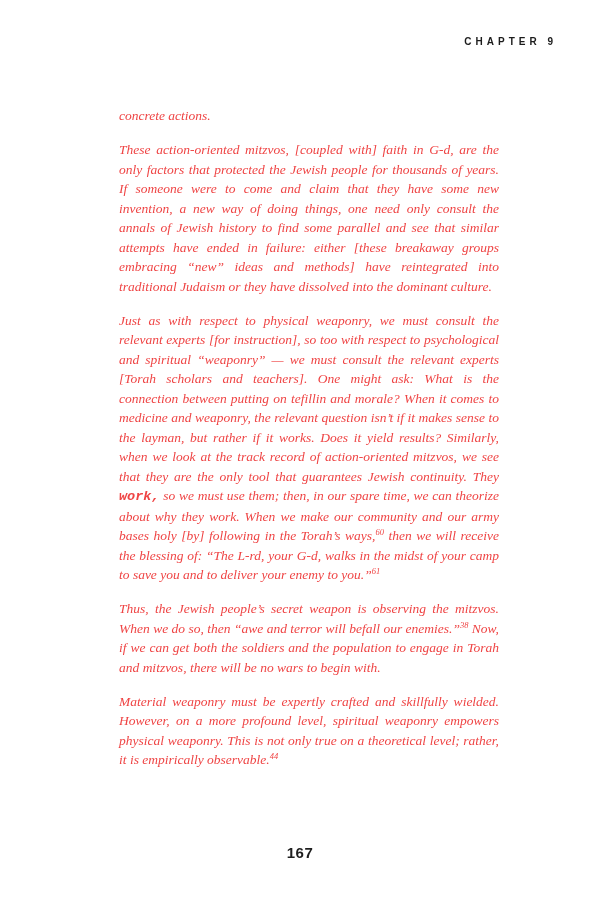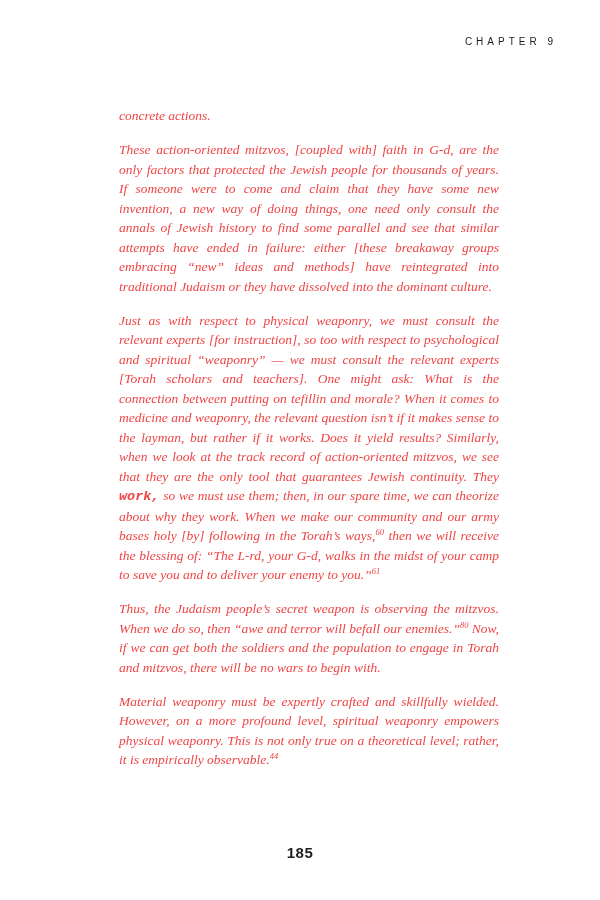--- a/index.html
+++ b/index.html
@@ -12,21 +12,21 @@
     width: 600px;
     height: 900px;
     background: #ffffff;
     overflow: hidden;
   }
   .chapter-header {
     position: absolute;
     top: 36px;
     right: 43px;
     font-family: "Liberation Sans", sans-serif;
-    font-weight: 400;
+    font-weight: 700;
     font-size: 10px;
     letter-spacing: 4px;
     color: #1c1c1c;
     white-space: nowrap;
     margin-left: 8px;
   }
   .text-column {
     position: absolute;
     left: 119px;
     top: 106px;
@@ -70,19 +70,19 @@
 <body>
 
 <div class="page">
 
   <div class="chapter-header">CHAPTER 9</div>
 
   <div class="text-column">
     <p class="para"><span>concrete actions.</span></p>
     <p class="para"><span>These action-oriented mitzvos, [coupled with] faith in G-d, are the only factors that protected the Jewish people for thousands of years. If someone were to come and claim that they have some new invention, a new way of doing things, one need only consult the annals of Jewish history to find some parallel and see that similar attempts have ended in failure: either [these breakaway groups embracing “new” ideas and methods] have reintegrated into traditional Judaism or they have dissolved into the dominant culture.</span></p>
     <p class="para"><span>Just as with respect to physical weaponry, we must consult the relevant experts [for instruction], so too with respect to psychological and spiritual “weaponry” — we must consult the relevant experts [Torah scholars and teachers]. One might ask: What is the connection between putting on tefillin and morale? When it comes to medicine and weaponry, the relevant question isn’t if it makes sense to the layman, but rather if it works. Does it yield results? Similarly, when we look at the track record of action-oriented mitzvos, we see that they are the only tool that guarantees Jewish continuity. They </span><span class="seg-bold">work,</span><span> so we must use them; then, in our spare time, we can theorize about why they work. When we make our community and our army bases holy [by] following in the Torah’s ways,</span><sup>60</sup><span> then we will receive the blessing of: “The L-rd, your G-d, walks in the midst of your camp to save you and to deliver your enemy to you.”</span><sup>61</sup></p>
-    <p class="para"><span>Thus, the Judaism people’s secret weapon is observing the mitzvos. When we do so, then “awe and terror will befall our enemies.”</span><sup>80</sup><span> Now, if we can get both the soldiers and the population to engage in Torah and mitzvos, there will be no wars to begin with.</span></p>
+    <p class="para"><span>Thus, the Jewish people’s secret weapon is observing the mitzvos. When we do so, then “awe and terror will befall our enemies.”</span><sup>38</sup><span> Now, if we can get both the soldiers and the population to engage in Torah and mitzvos, there will be no wars to begin with.</span></p>
     <p class="para"><span>Material weaponry must be expertly crafted and skillfully wielded. However, on a more profound level, spiritual weaponry empowers physical weaponry. This is not only true on a theoretical level; rather, it is empirically observable.</span><sup>44</sup></p>
   </div>
 
-  <div class="page-number">185</div>
+  <div class="page-number">167</div>
 
 </div>
 
 </body></html>

